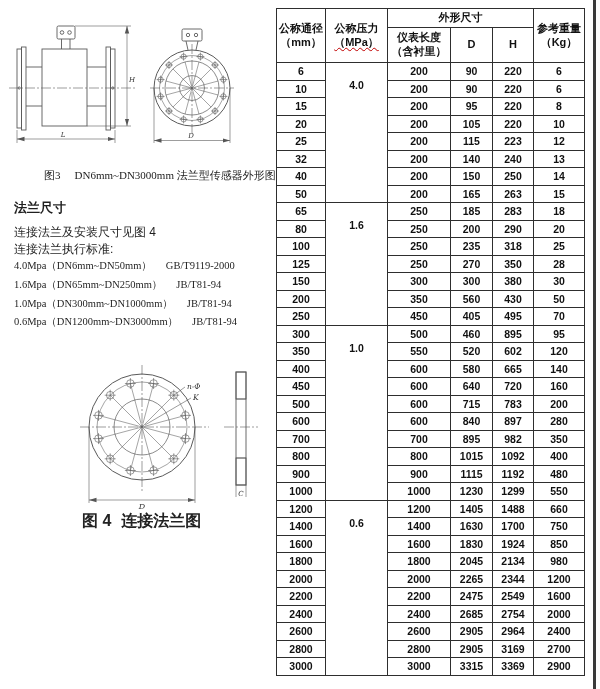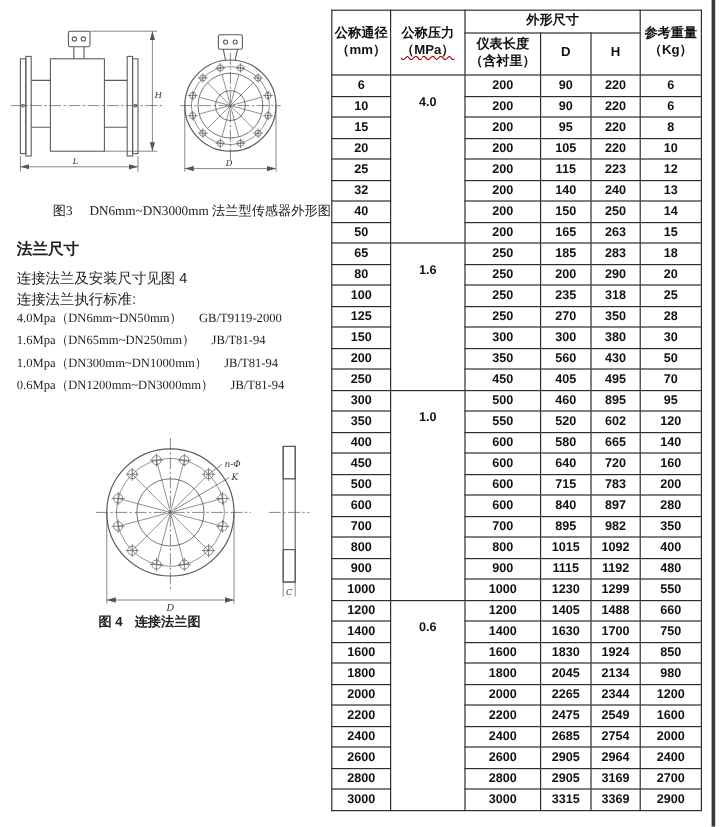--- a/index.html
+++ b/index.html
@@ -4,21 +4,21 @@
 <style>
   html,body{margin:0;padding:0;}
   .page{
     position:relative;width:600px;height:689px;background:#ffffff;overflow:hidden;
     font-family:"Liberation Sans",sans-serif;color:#1f1f1f;
   }
   
   .fig-caption{position:absolute;font-family:"Liberation Serif",serif;font-size:11px;color:#222;white-space:nowrap;}
   .fig-caption .gap{display:inline-block;width:14px;}
   #fig3-caption{left:44px;top:168px;}
-  #fig4-caption{left:82px;top:511px;font-weight:bold;font-size:11px;font-family:"Liberation Sans",sans-serif;text-align:center;}
+  #fig4-caption{left:82px;top:511px;font-weight:bold;font-size:16px;font-family:"Liberation Sans",sans-serif;text-align:center;}
   .section-heading{position:absolute;left:14px;top:199px;font-size:13px;font-weight:bold;}
   .body-line{position:absolute;left:14px;font-size:12px;}
   #line1{top:224px;}
   #line2{top:241px;}
   .standards{position:absolute;left:14px;top:257px;font-family:"Liberation Serif",serif;font-size:10.5px;}
   .standards .std-row{height:18.8px;line-height:18.8px;white-space:nowrap;}
   .standards .std-code{margin-left:14px;}
   
   .drawing{position:absolute;}
   #fig3-svg{left:4px;top:4px;}

